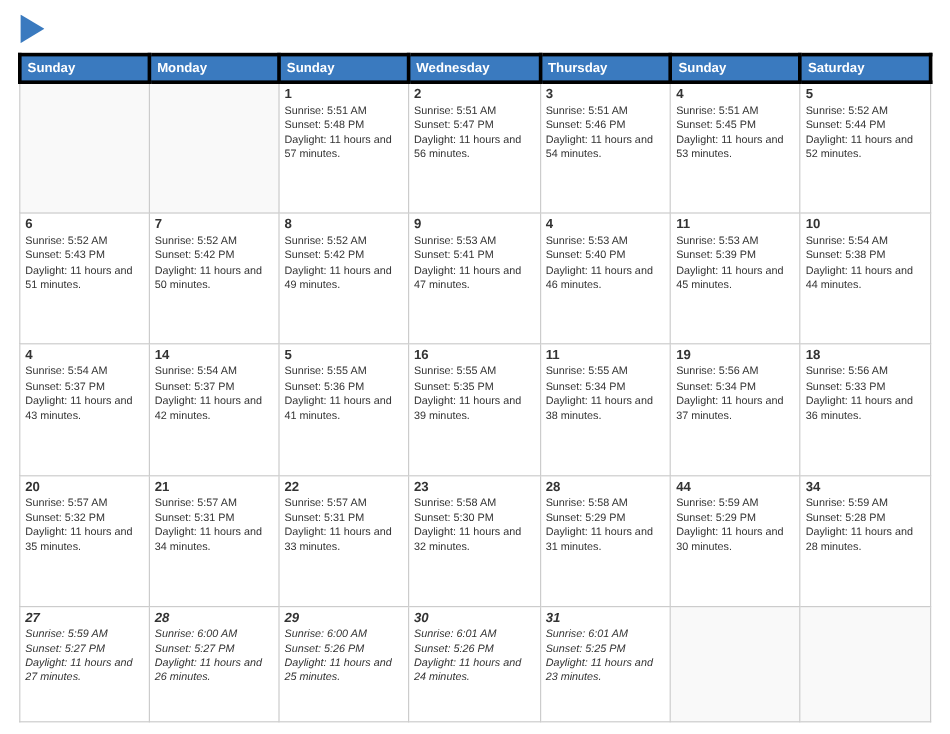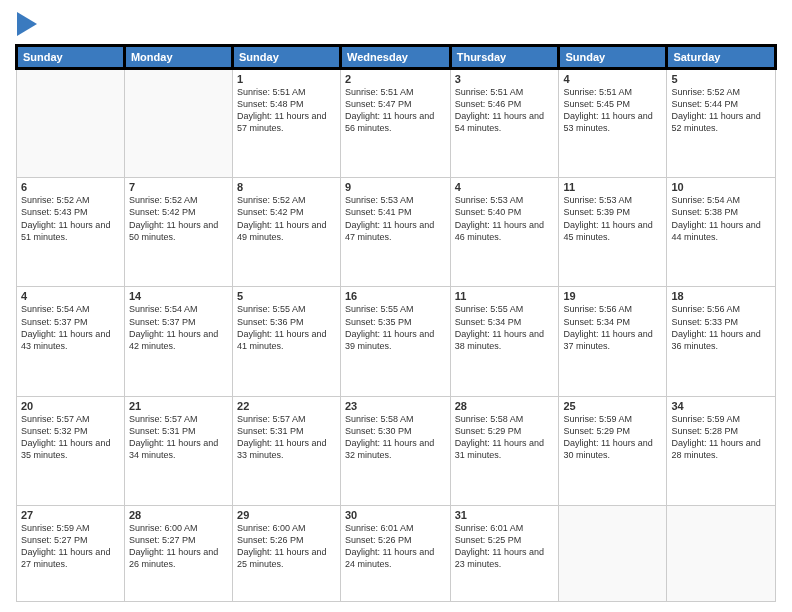--- a/index.html
+++ b/index.html
@@ -95,20 +95,21 @@
       display: block;
       margin-bottom: 1px;
     }
     .day-info {
       color: #333;
       font-size: 9px;
       line-height: 1.35;
     }
     tr:last-child td {
       height: 68px;
+      font-style: italic;
     }
   </style>
 </head>
 <body>
 
 <div class="container">
   <div class="header">
     <div class="logo">
       <div class="logo-text">
         <span class="logo-general"></span>
@@ -284,21 +285,21 @@
 Sunset: 5:30 PM
 Daylight: 11 hours and 32 minutes.</div>
           </td>
           <td>
             <span class="day-num">28</span>
             <div class="day-info" style="white-space: pre-line;">Sunrise: 5:58 AM
 Sunset: 5:29 PM
 Daylight: 11 hours and 31 minutes.</div>
           </td>
           <td>
-            <span class="day-num">25</span>
+            <span class="day-num">44</span>
             <div class="day-info" style="white-space: pre-line;">Sunrise: 5:59 AM
 Sunset: 5:29 PM
 Daylight: 11 hours and 30 minutes.</div>
           </td>
           <td>
             <span class="day-num">34</span>
             <div class="day-info" style="white-space: pre-line;">Sunrise: 5:59 AM
 Sunset: 5:28 PM
 Daylight: 11 hours and 28 minutes.</div>
           </td>

